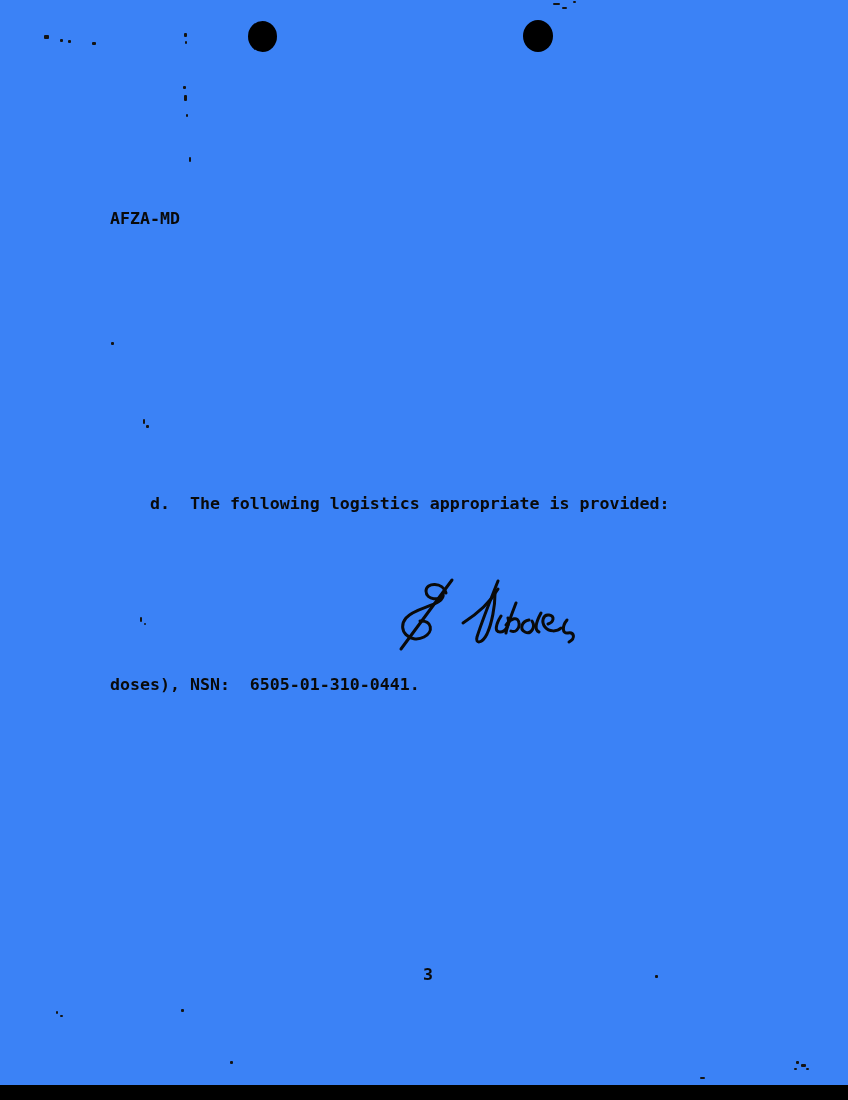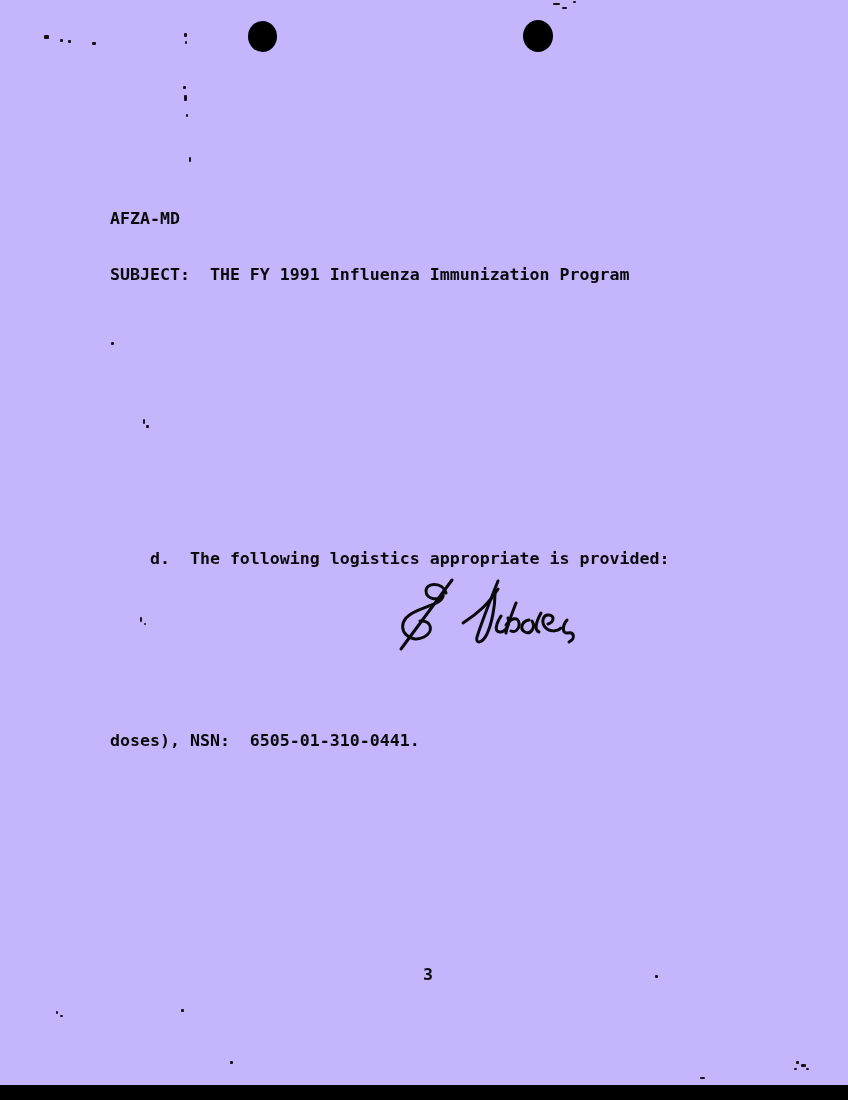--- a/index.html
+++ b/index.html
@@ -1,20 +1,20 @@
 <!DOCTYPE html>
 <html><head>
 <meta charset="utf-8">
 <style>
   html, body { margin: 0; padding: 0; background: #ffffff; }
   .page {
     position: relative;
     width: 848px;
     height: 1100px;
-    background: #c4b5fd;
+    background: #3b82f6;
     overflow: hidden;
     font-family: "DejaVu Sans Mono", "Liberation Mono", monospace;
     font-weight: bold;
     color: #0a0a0a;
   }
   .content {
     position: absolute;
     left: 110px;
     top: 117px;
     white-space: pre;
@@ -52,21 +52,20 @@
 
 <div class="page">
 
   <div class="punch left"></div>
   <div class="punch right"></div>
 
   <div class="content">
 
     <div class="block hdr">
       <div class="line">AFZA-MD</div>
-      <div class="line">SUBJECT:  THE FY 1991 Influenza Immunization Program</div>
     </div>
 
     <div class="block">
     </div>
 
     <div class="block">
       <div class="line">    d.  The following logistics appropriate is provided:</div>
     </div>
 
 

